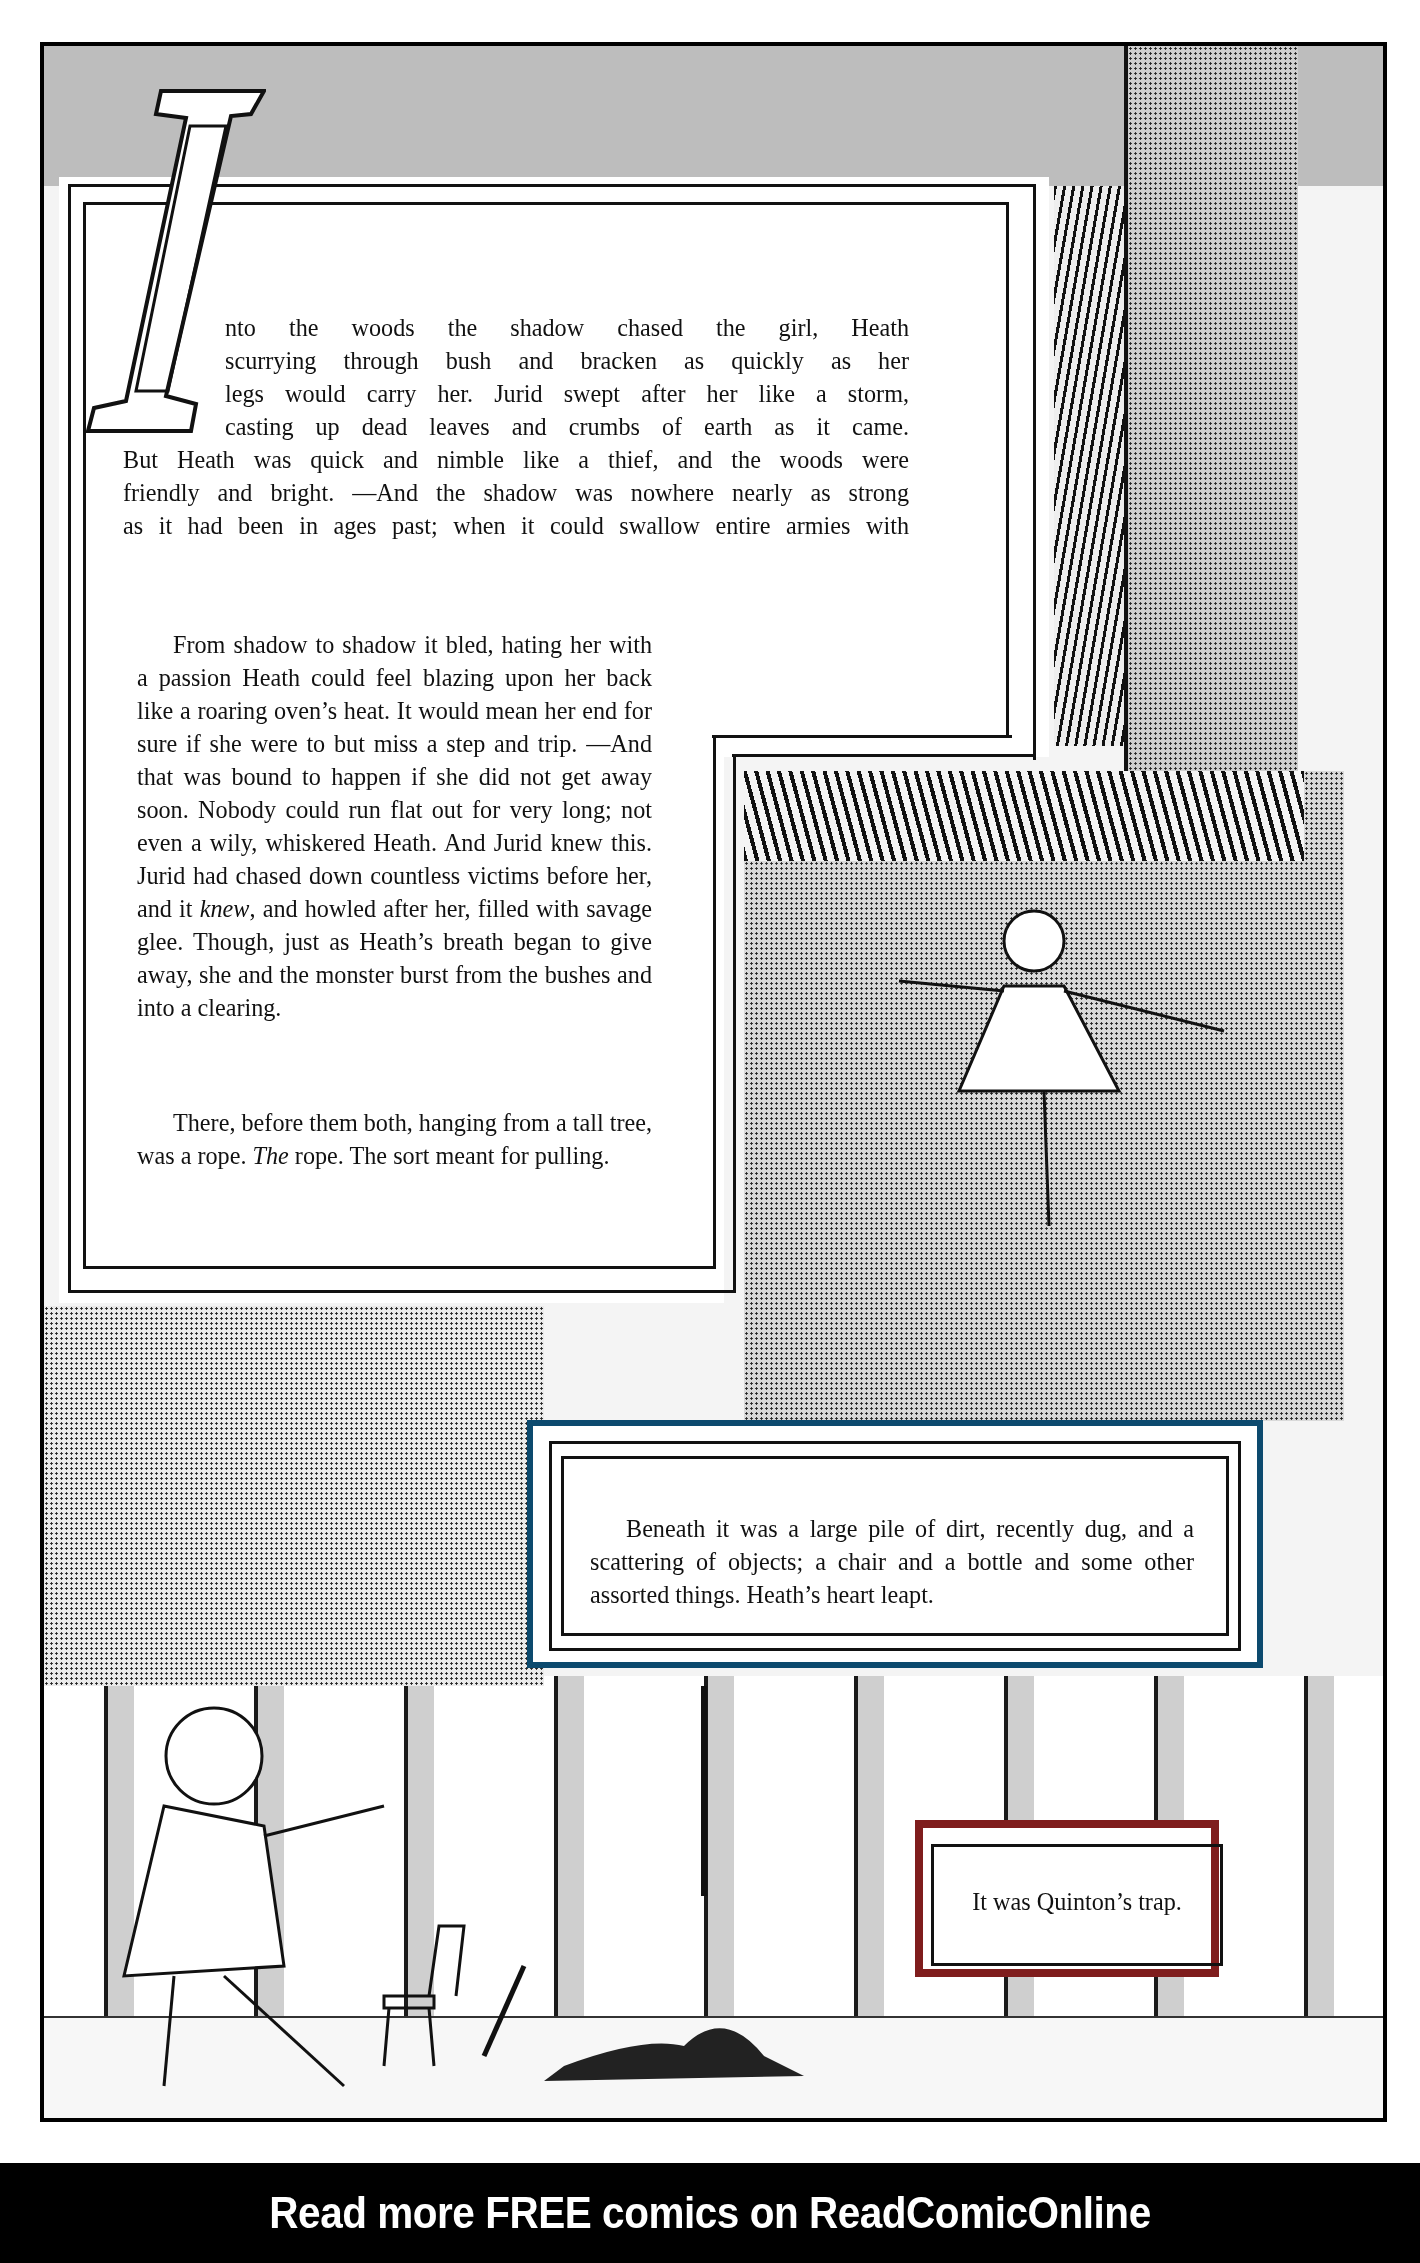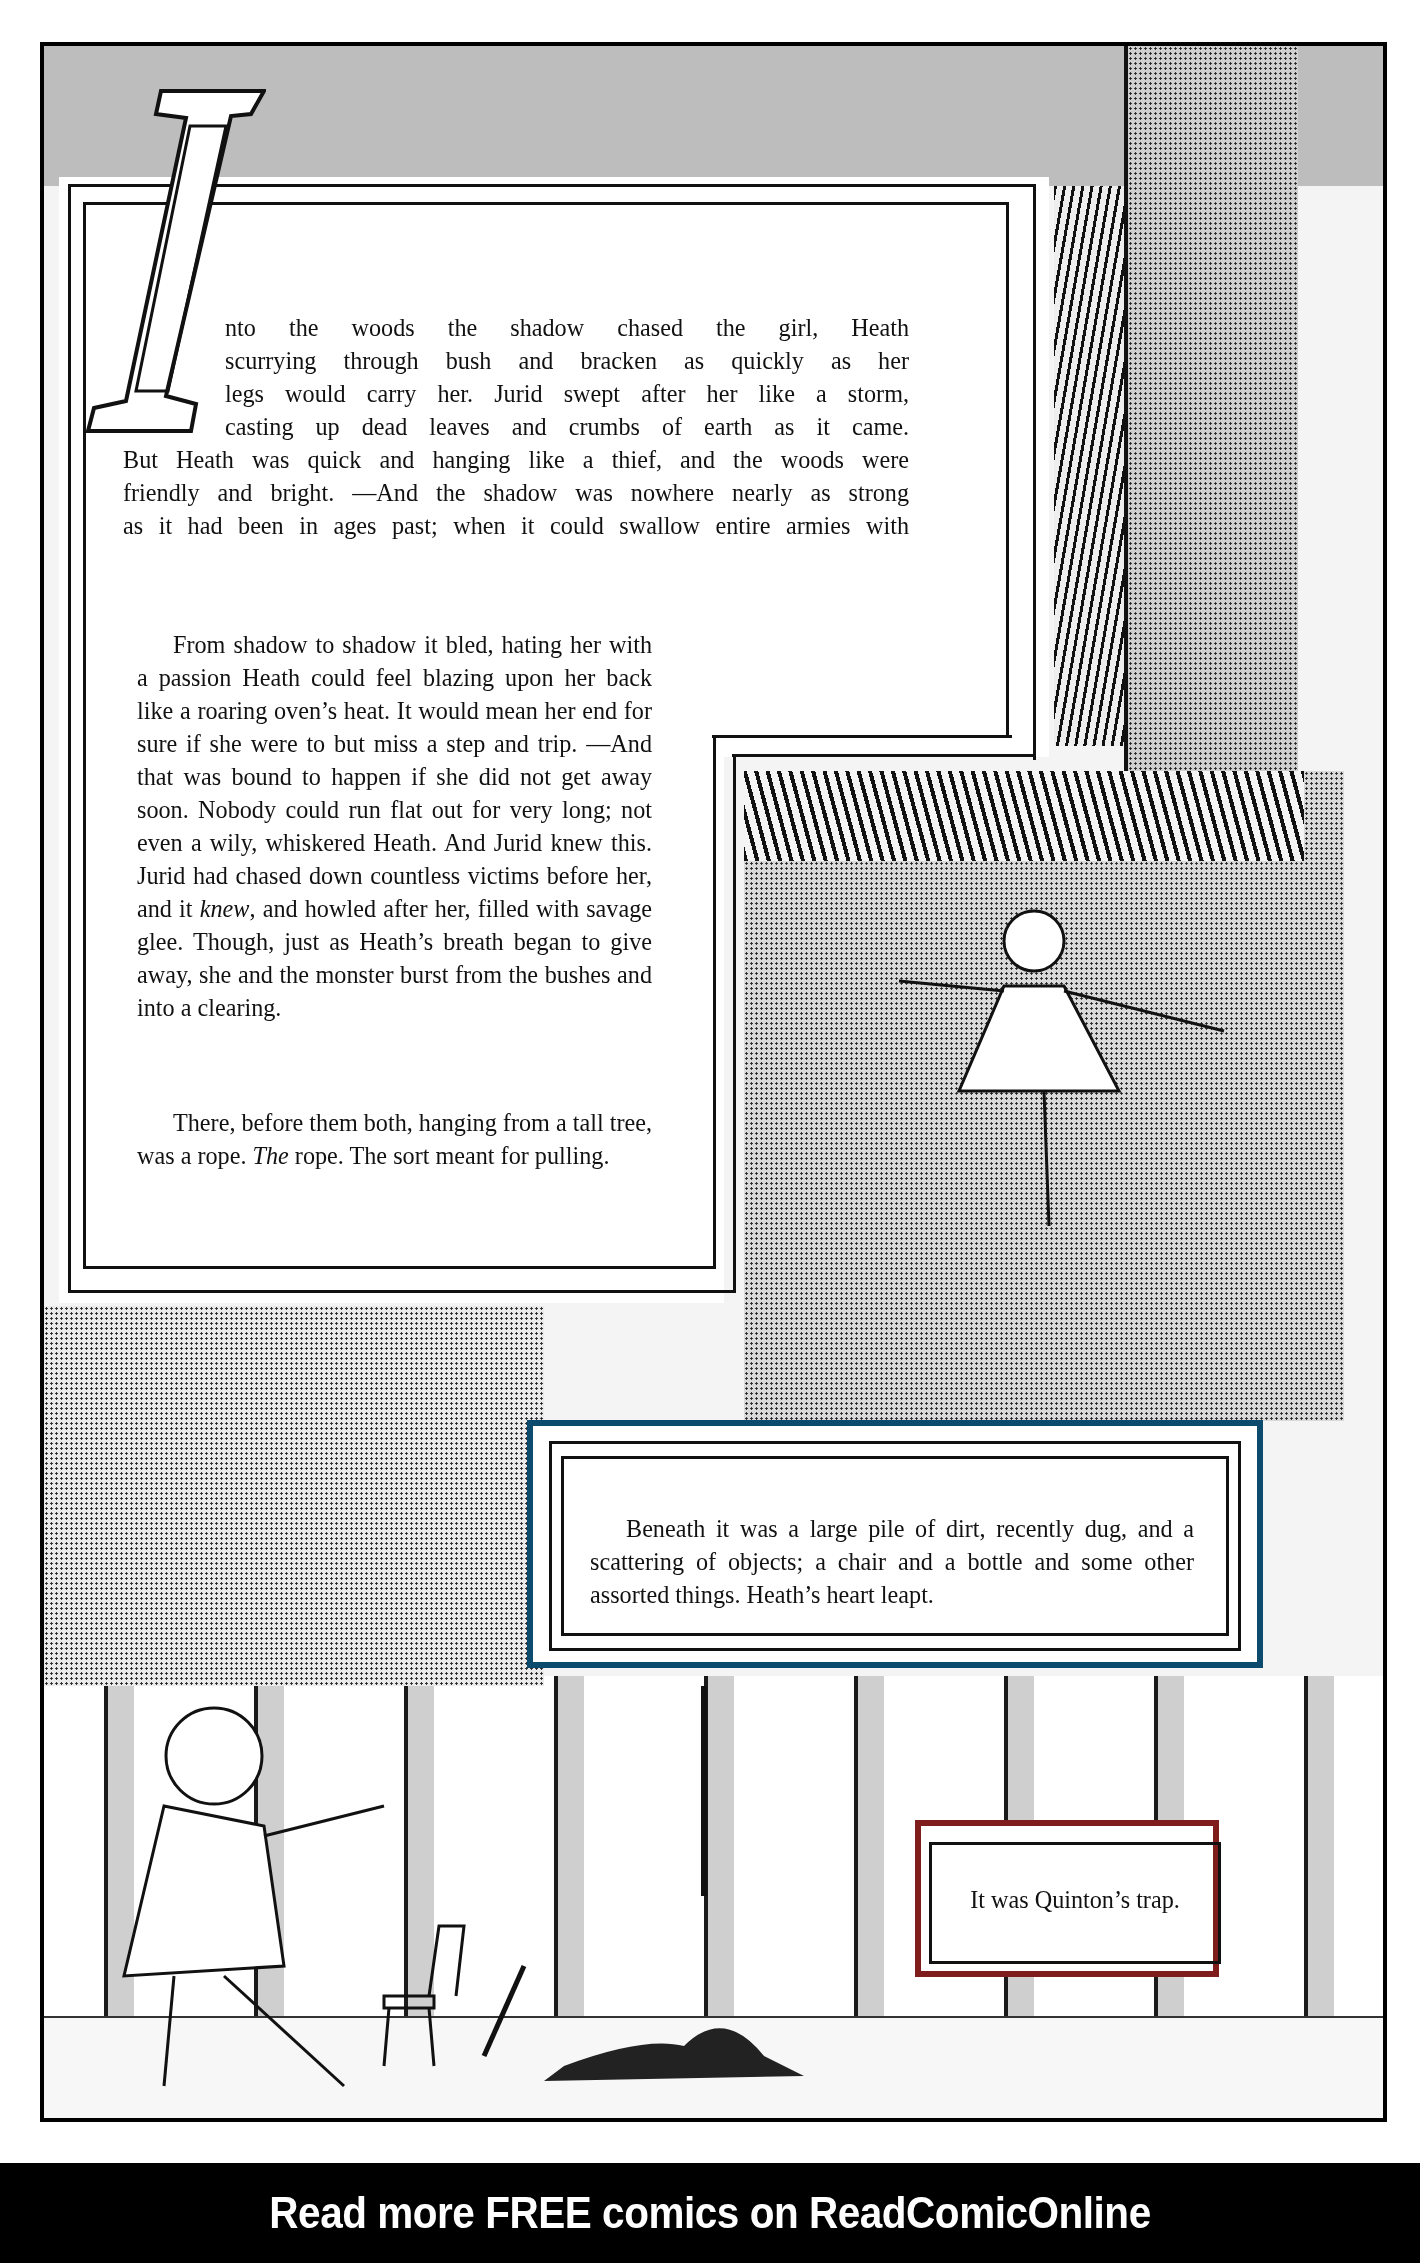--- a/index.html
+++ b/index.html
@@ -89,34 +89,34 @@
 </svg>
 
 <div class="main-text">
   <div class="p1">
     <div style="margin-left:102px;">
       <div style="text-align-last:justify;">nto the woods the shadow chased the girl, Heath</div>
       <div style="text-align-last:justify;">scurrying through bush and bracken as quickly as her</div>
       <div style="text-align-last:justify;">legs would carry her.  Jurid swept after her like a storm,</div>
       <div style="text-align-last:justify;">casting up dead leaves and crumbs of earth as it came.</div>
     </div>
-    <div style="text-align-last:justify;">But Heath was quick and hanging like a thief, and the woods were</div>
+    <div style="text-align-last:justify;">But Heath was quick and nimble like a thief, and the woods were</div>
     <div style="text-align-last:justify;">friendly and bright.  —And the shadow was nowhere nearly as strong</div>
     <div style="text-align-last:justify;">as it had been in ages past; when it could swallow entire armies with</div>
   </div>
   <p class="p2 ind"><span>From shadow to shadow it bled, hating her with a passion Heath could feel blazing upon her back like a roaring oven’s heat.  It would mean her end for sure if she were to but miss a step and trip.  —And that was bound to happen if she did not get away soon.  Nobody could run flat out for very long; not even a wily, whiskered Heath.  And Jurid knew this. Jurid had chased down countless victims before her, and it </span><i>knew</i><span>, and howled after her, filled with savage glee.  Though, just as Heath’s breath began to give away, she and the monster burst from the bushes and into a clearing.</span></p>
   <p class="p3 ind"><span>There, before them both, hanging from a tall tree, was a rope.  </span><i>The</i><span> rope.  The sort meant for pulling.</span></p>
 </div>
 
 <div style="position:absolute;left:527px;top:1420px;width:736px;height:248px;background:#fff;border:6px solid #0c4a6e;box-sizing:border-box;">
   <div class="line" style="left:16px;top:15px;width:692px;height:210px;"></div>
   <div class="line" style="left:28px;top:30px;width:668px;height:180px;"></div>
   <p class="caption-text ind" style="left:57px;top:86px;width:604px;margin:0;">Beneath it was a large pile of dirt, recently dug, and a scattering of objects; a chair and a bottle and some other assorted things.  Heath’s heart leapt.</p>
 </div>
 
-<div style="position:absolute;left:915px;top:1820px;width:304px;height:157px;background:#fff;border:6px solid #7f1d1d;box-sizing:border-box;">
+<div style="position:absolute;left:915px;top:1820px;width:304px;height:157px;background:#fff;border:8px solid #7f1d1d;box-sizing:border-box;">
   <div class="line" style="left:8px;top:16px;width:292px;height:122px;"></div>
   <div class="caption-text" style="left:0;top:57px;width:308px;text-align:center;">It was Quinton’s trap.</div>
 </div>
 
 <div class="banner">
   <span>Read more FREE comics on ReadComicOnline</span>
 </div>
 
 </body></html>

